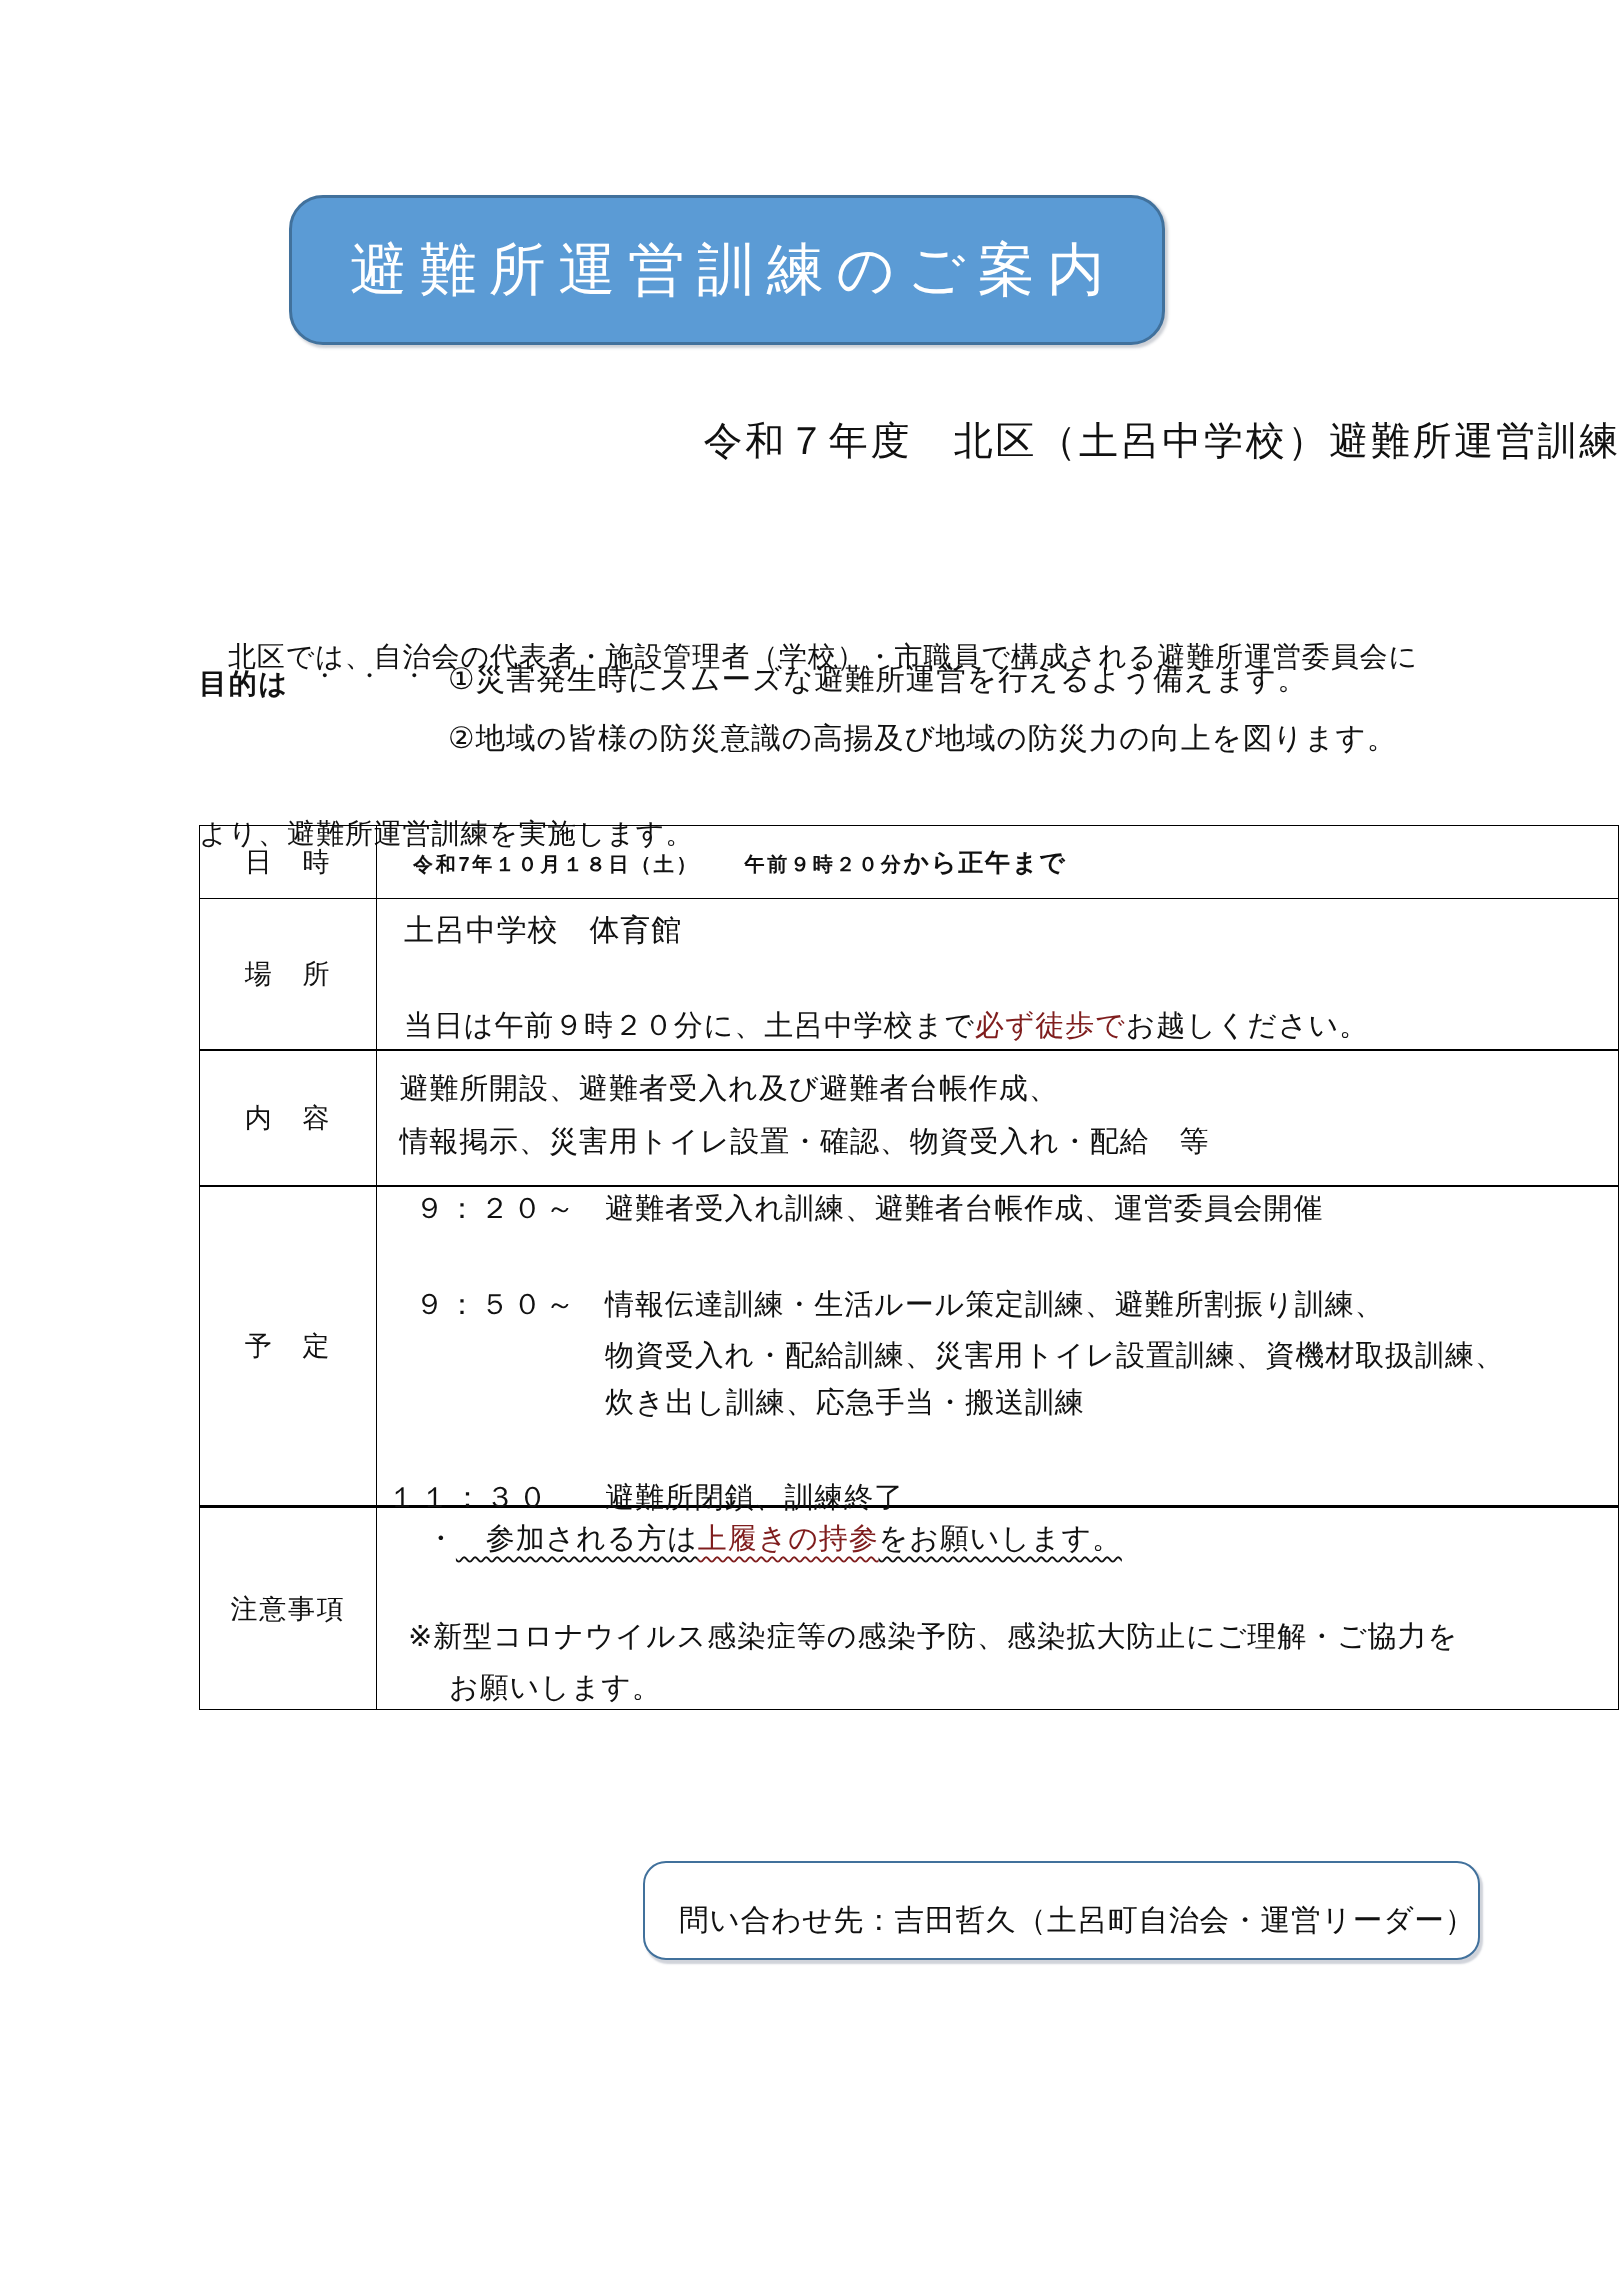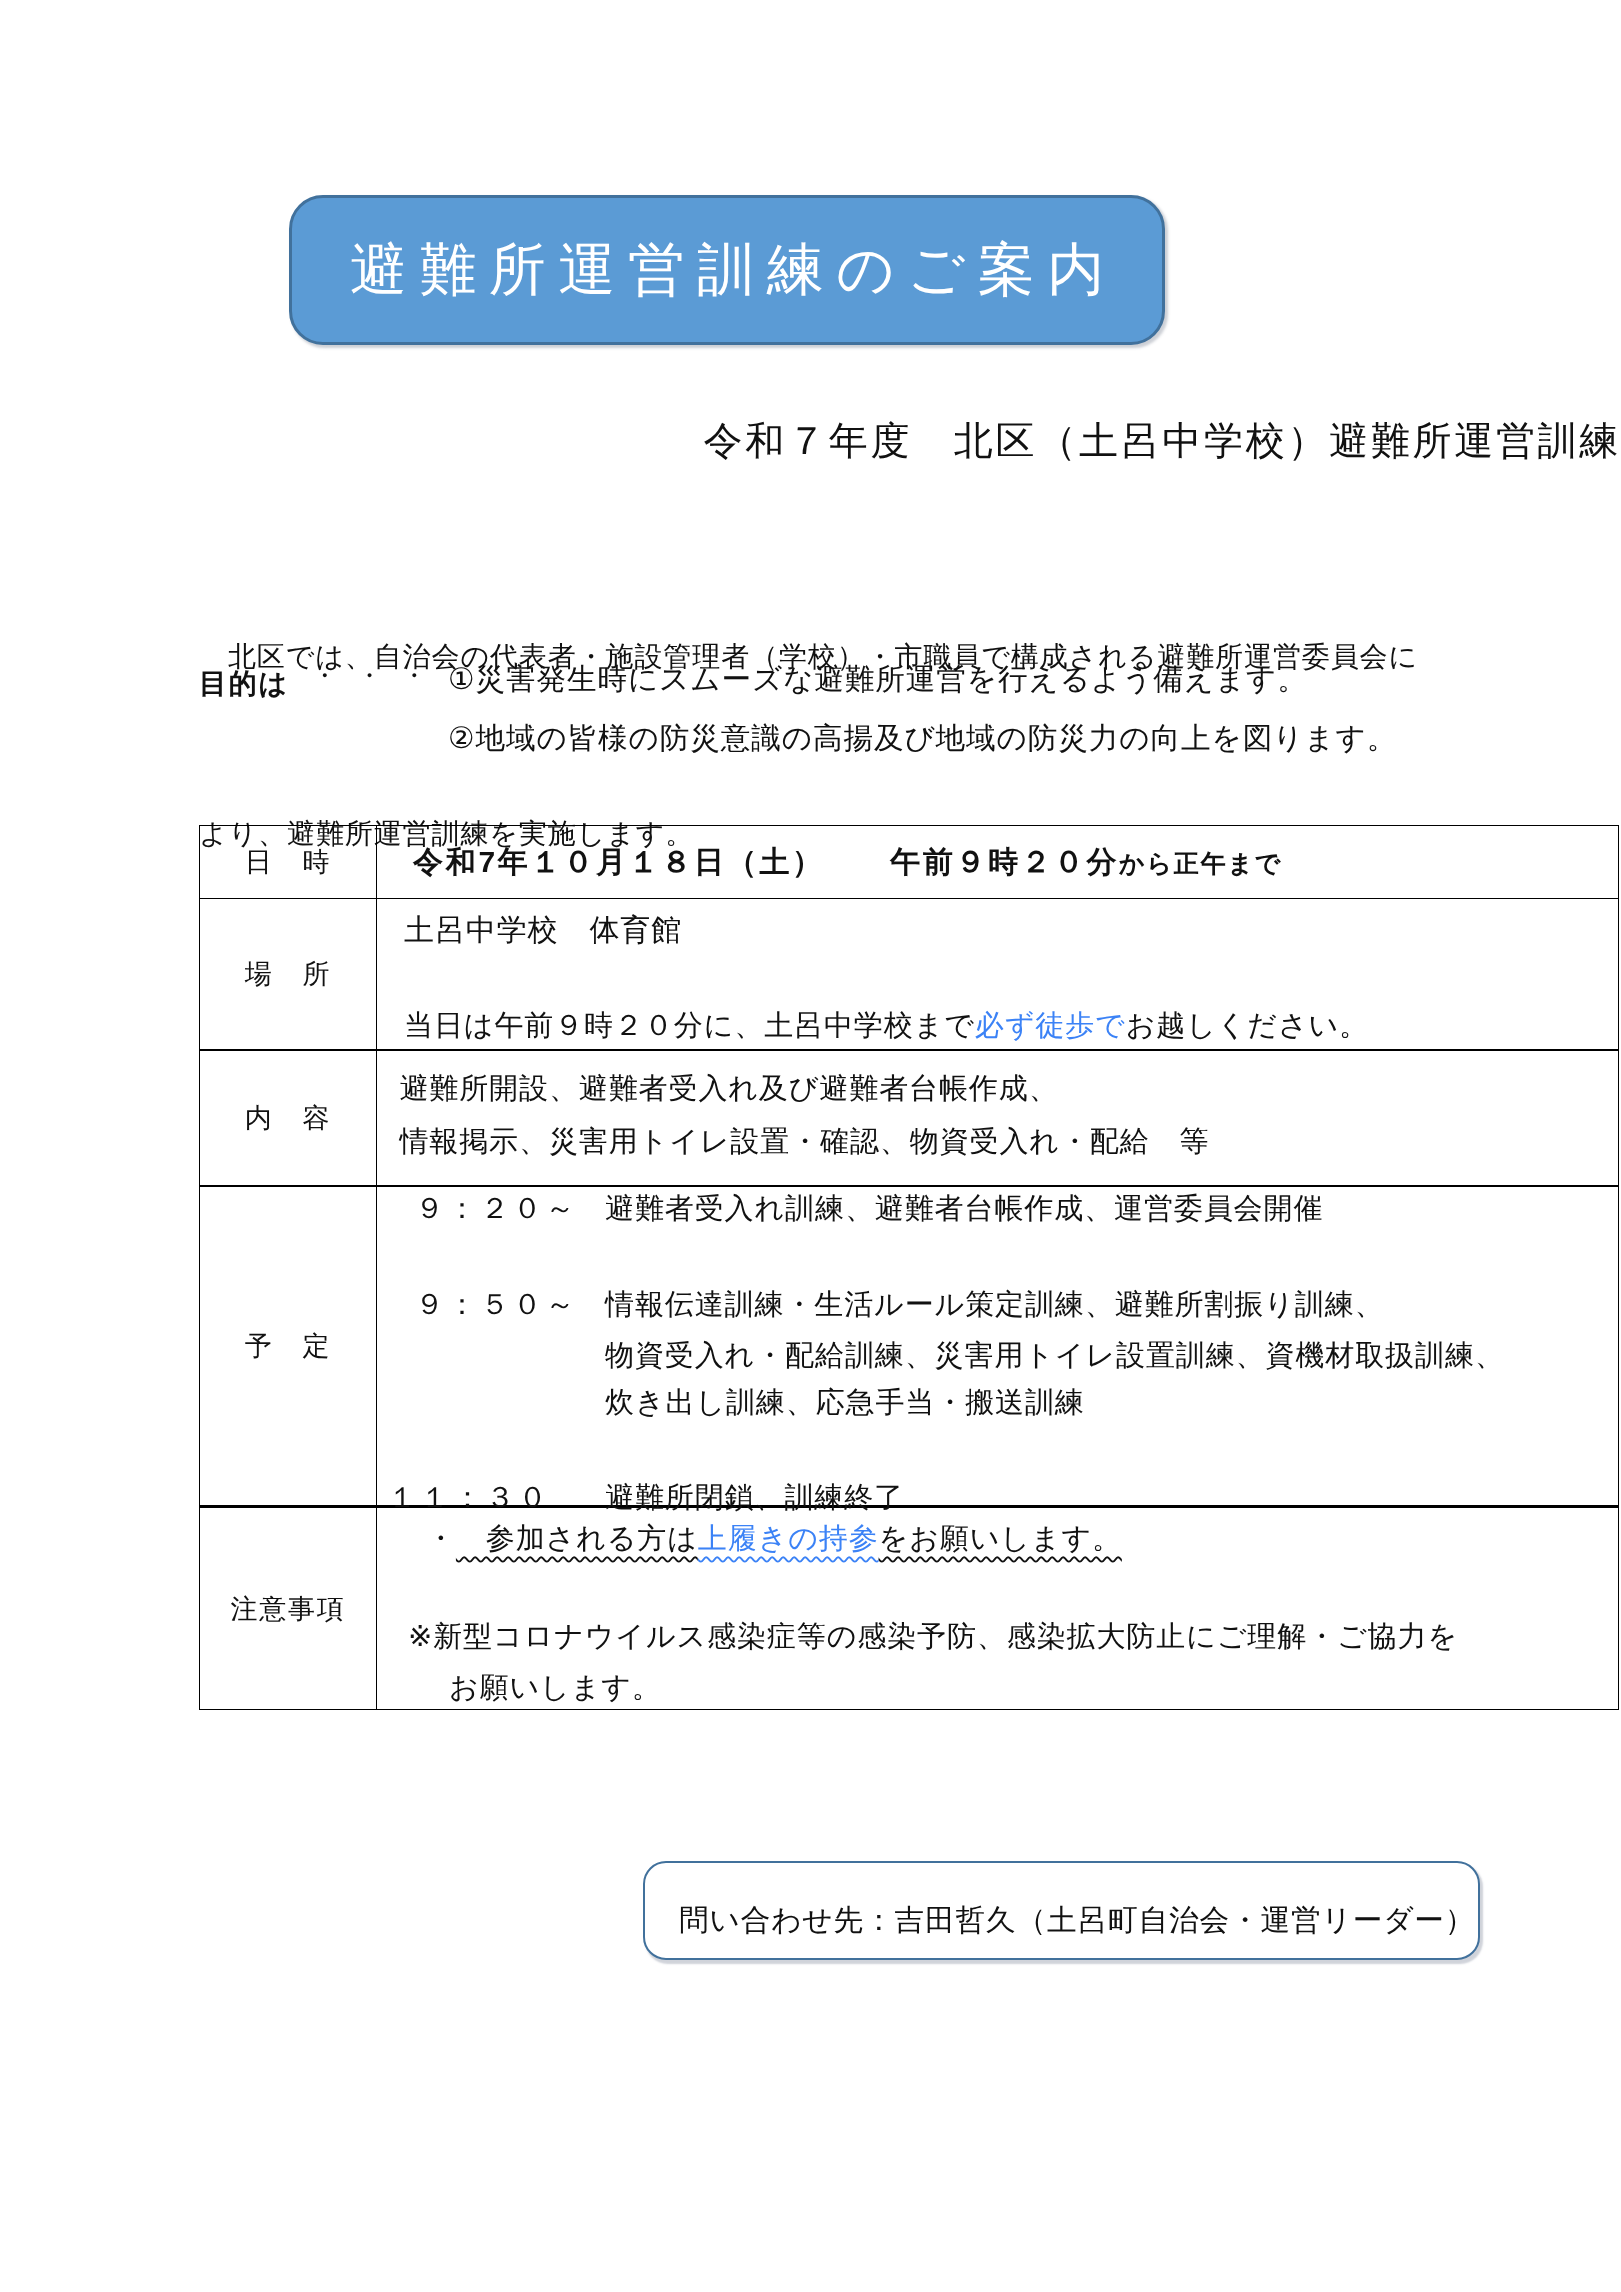--- a/index.html
+++ b/index.html
@@ -66,41 +66,41 @@
     width:177px;min-width:177px;border-right:1.8px solid #000;box-sizing:border-box;
     display:flex;align-items:center;justify-content:center;
     font-size:27px;letter-spacing:1.8px;white-space:pre;
   }
   .tcell{position:relative;flex:1;box-sizing:border-box;}
   
   .dt-line{
     position:absolute;left:36px;top:50%;transform:translateY(-50%);
     white-space:pre;font-weight:bold;
   }
-  .dt-main{font-size:30px;letter-spacing:2.7px;}
+  .dt-main{font-size:20px;letter-spacing:2.7px;}
   .dt-sub{font-size:25px;letter-spacing:1.8px;}
   
   .pl-line1{position:absolute;left:27px;top:10.7px;font-size:30px;letter-spacing:0.9px;white-space:pre;}
   .pl-line2{position:absolute;left:27px;top:107px;font-size:29px;letter-spacing:0.9px;white-space:pre;}
   
   .ct-line1{position:absolute;left:22.4px;top:18px;font-size:29px;letter-spacing:0.9px;white-space:pre;}
   .ct-line2{position:absolute;left:22.4px;top:71px;font-size:29px;letter-spacing:0.9px;white-space:pre;}
   
   .sc-line{position:absolute;left:0;width:100%;font-size:29px;letter-spacing:0.9px;white-space:pre;}
   .sc-time{position:absolute;left:38px;top:0;letter-spacing:3.6px;}
   .sc-time.sc-time-last{left:10.7px;}
   .sc-desc{position:absolute;left:228px;top:0;}
   
   .nt-line{position:absolute;font-size:29px;letter-spacing:0.9px;white-space:pre;}
   .wavy{
     text-decoration:underline wavy;
     text-decoration-thickness:1.8px;
     text-underline-offset:8px;
   }
-  .red{color:#3b82f6;}
+  .red{color:#7f1d1d;}
   
   .contact-box{
     position:absolute;left:643px;top:1861px;width:837px;height:99px;
     border:2.7px solid #41719c;border-radius:23px;box-sizing:border-box;
     display:flex;align-items:center;
     background:#fff;
     box-shadow:2.7px 3.6px 1.8px rgba(120,130,150,.35);
   }
   .contact-text{padding-left:34px;font-size:29.6px;letter-spacing:0.9px;white-space:pre;margin-top:20px;}
 </style>

